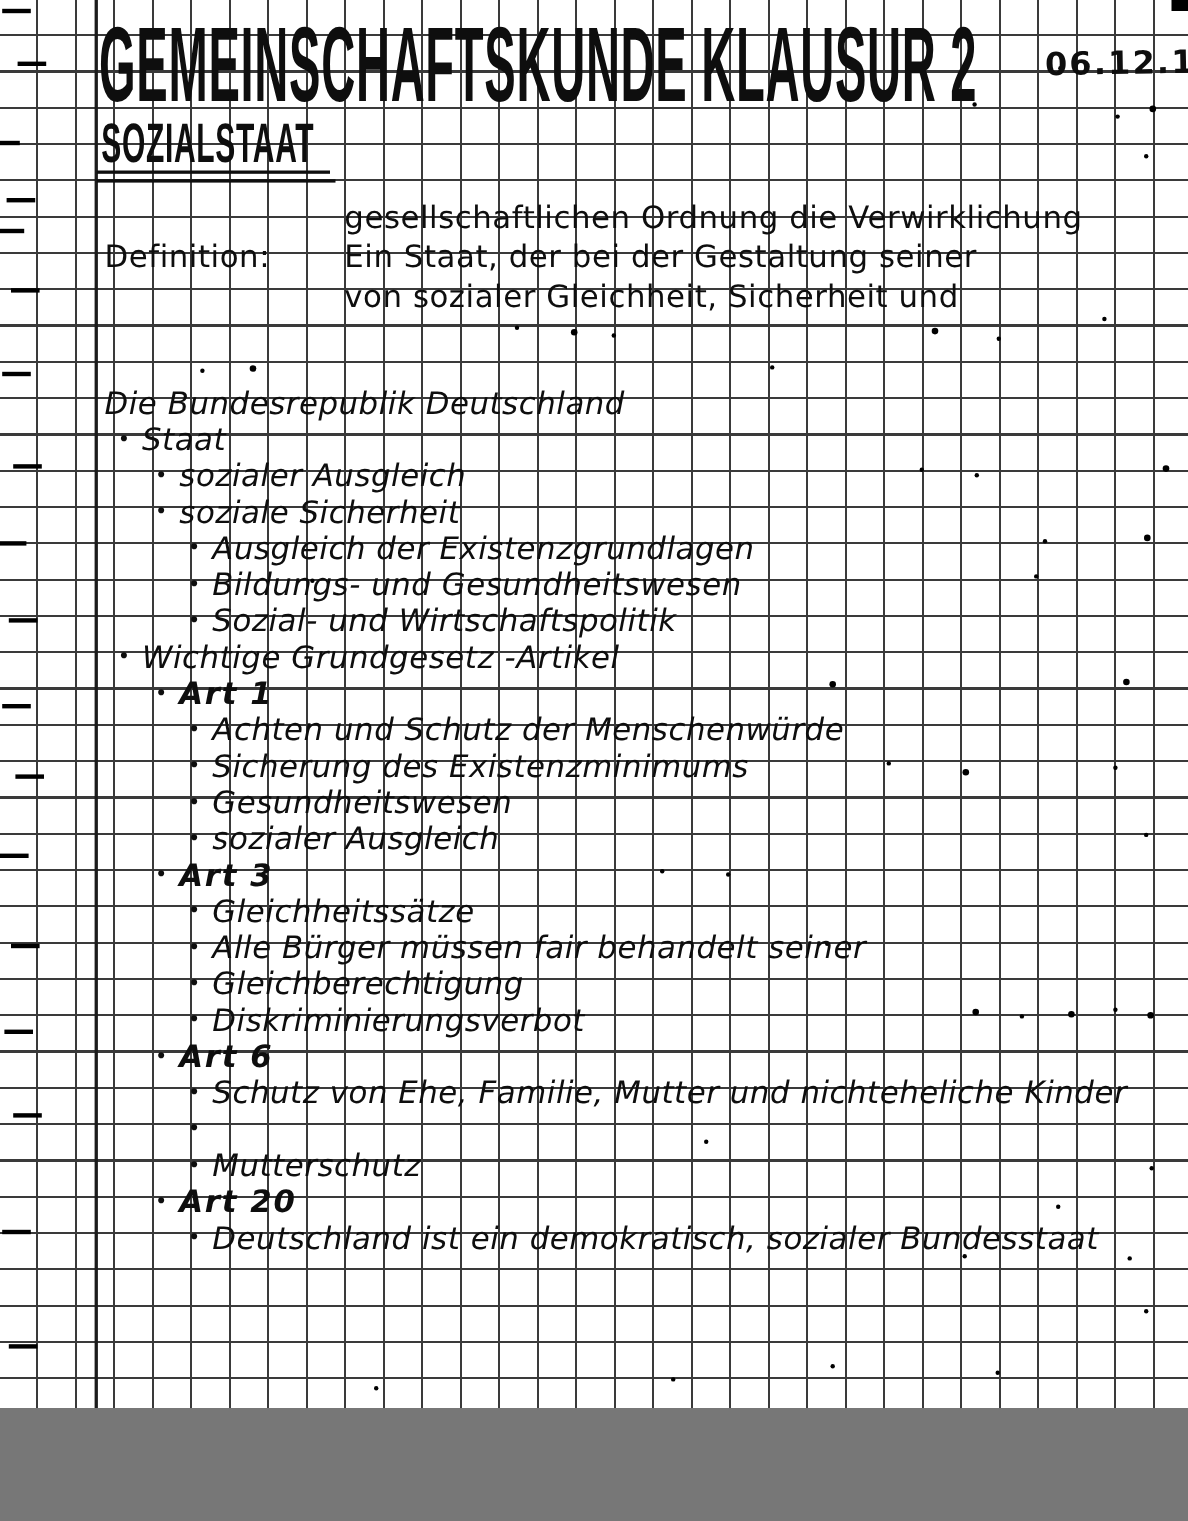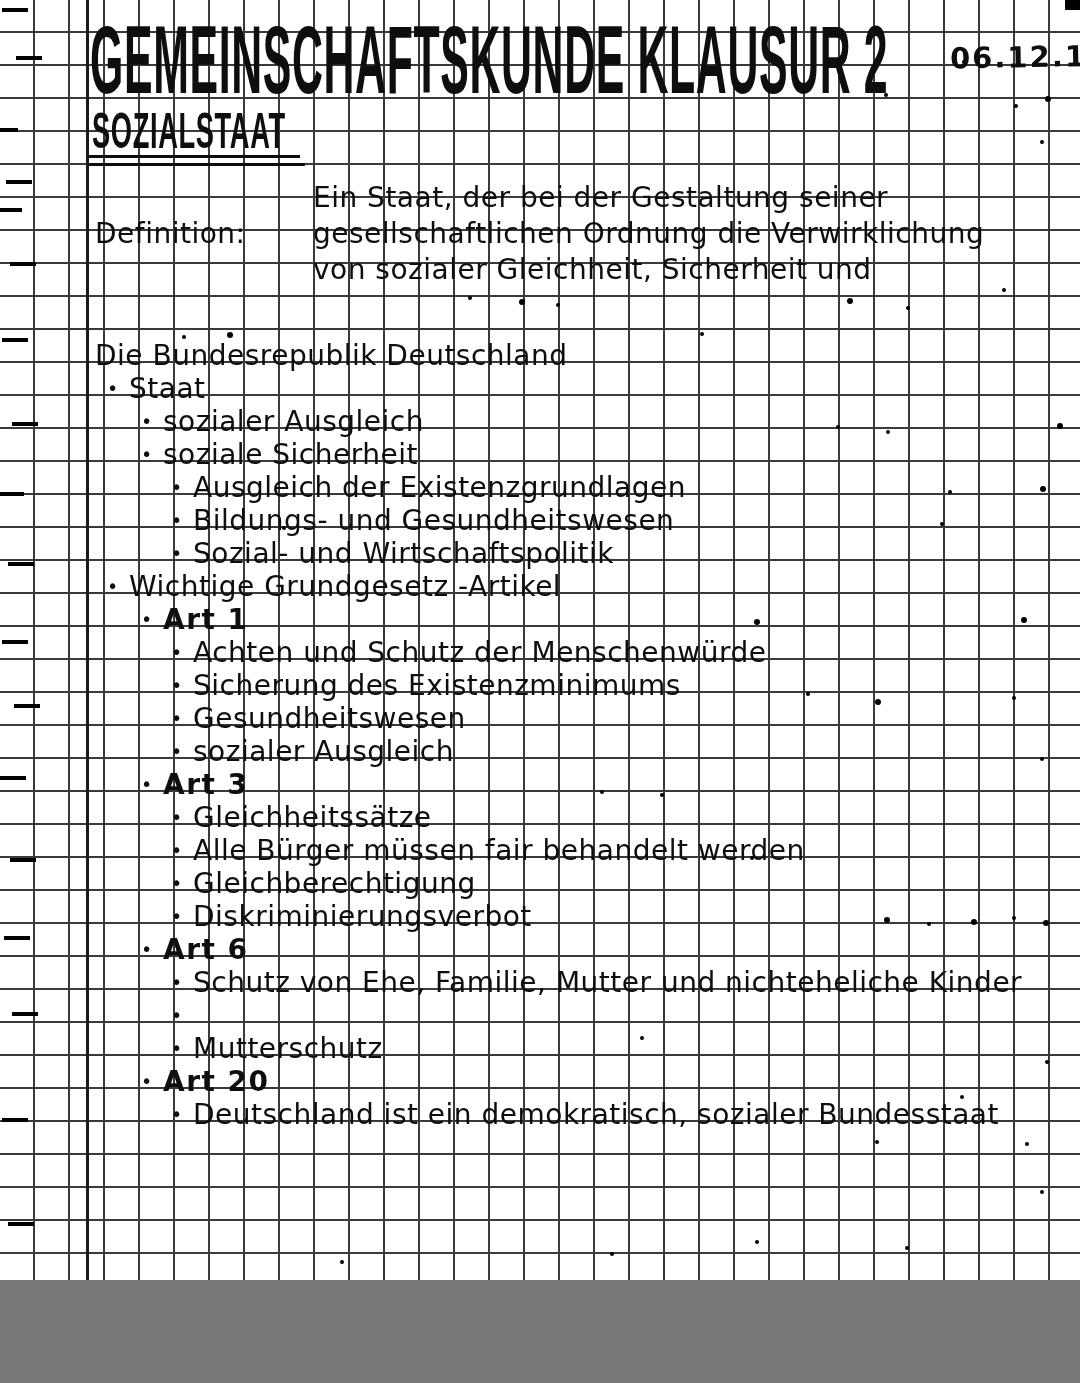--- a/index.html
+++ b/index.html
@@ -82,22 +82,22 @@
   }
   .hl1 { position:absolute; left:88px; top:155px; width:212px; height:3px; background:#0e0e0e; }
   .hl2 { position:absolute; left:88px; top:163px; width:217px; height:3px; background:#0e0e0e; }
   .definition {
     position:absolute; left:95px; top:180px;
     display:flex; font-size:28px; line-height:36px; letter-spacing:0.5px;align-items:center;
   }
   .def-label { flex:0 0 218px; }
   .def-line { white-space:nowrap; }
   .outline {
-    position:absolute; left:95px; top:339px; width:967px;
-    font-size:28px; line-height:33px; letter-spacing:0.5px;
+    position:absolute; left:95px; top:350px; width:967px;
+    font-size:28px; line-height:33px; letter-spacing:0.5px;font-style:italic;
   }
   .line { display:flex; align-items:flex-start; }
   .l1 { padding-left:12px; }
   .l2 { padding-left:46px; }
   .l3 { padding-left:76px; }
   .bullet { flex:0 0 22px; font-size:19px; line-height:33px; }
   .txt { flex:1 1 auto; }
   .art .txt { font-weight:bold; letter-spacing:1.5px; }
   .page-number {
     position:absolute; left:986px; top:1330px;
@@ -118,22 +118,22 @@
   <div class="title">GEMEINSCHAFTSKUNDE KLAUSUR 2</div>
   <div class="date">06.12.16</div>
 
   <div class="section-heading">SOZIALSTAAT</div>
   <div class="hl1"></div>
   <div class="hl2"></div>
 
   <div class="definition">
     <div class="def-label">Definition:</div>
     <div class="def-lines">
+      <div class="def-line">gesellschaftlichen Ordnung die Verwirklichung</div>
       <div class="def-line">Ein Staat, der bei der Gestaltung seiner</div>
-      <div class="def-line">gesellschaftlichen Ordnung die Verwirklichung</div>
       <div class="def-line">von sozialer Gleichheit, Sicherheit und</div>
     </div>
   </div>
 
   <div class="outline">
     <div class="line">
       <span class="txt">Die Bundesrepublik Deutschland</span>
     </div>
     <div class="line l1">
       <span class="bullet">•</span>
@@ -186,21 +186,21 @@
     <div class="line l2 art">
       <span class="bullet">•</span>
       <span class="txt">Art 3</span>
     </div>
     <div class="line l3">
       <span class="bullet">•</span>
       <span class="txt">Gleichheitssätze</span>
     </div>
     <div class="line l3">
       <span class="bullet">•</span>
-      <span class="txt">Alle Bürger müssen fair behandelt werden</span>
+      <span class="txt">Alle Bürger müssen fair behandelt seiner</span>
     </div>
     <div class="line l3">
       <span class="bullet">•</span>
       <span class="txt">Gleichberechtigung</span>
     </div>
     <div class="line l3">
       <span class="bullet">•</span>
       <span class="txt">Diskriminierungsverbot</span>
     </div>
     <div class="line l2 art">

